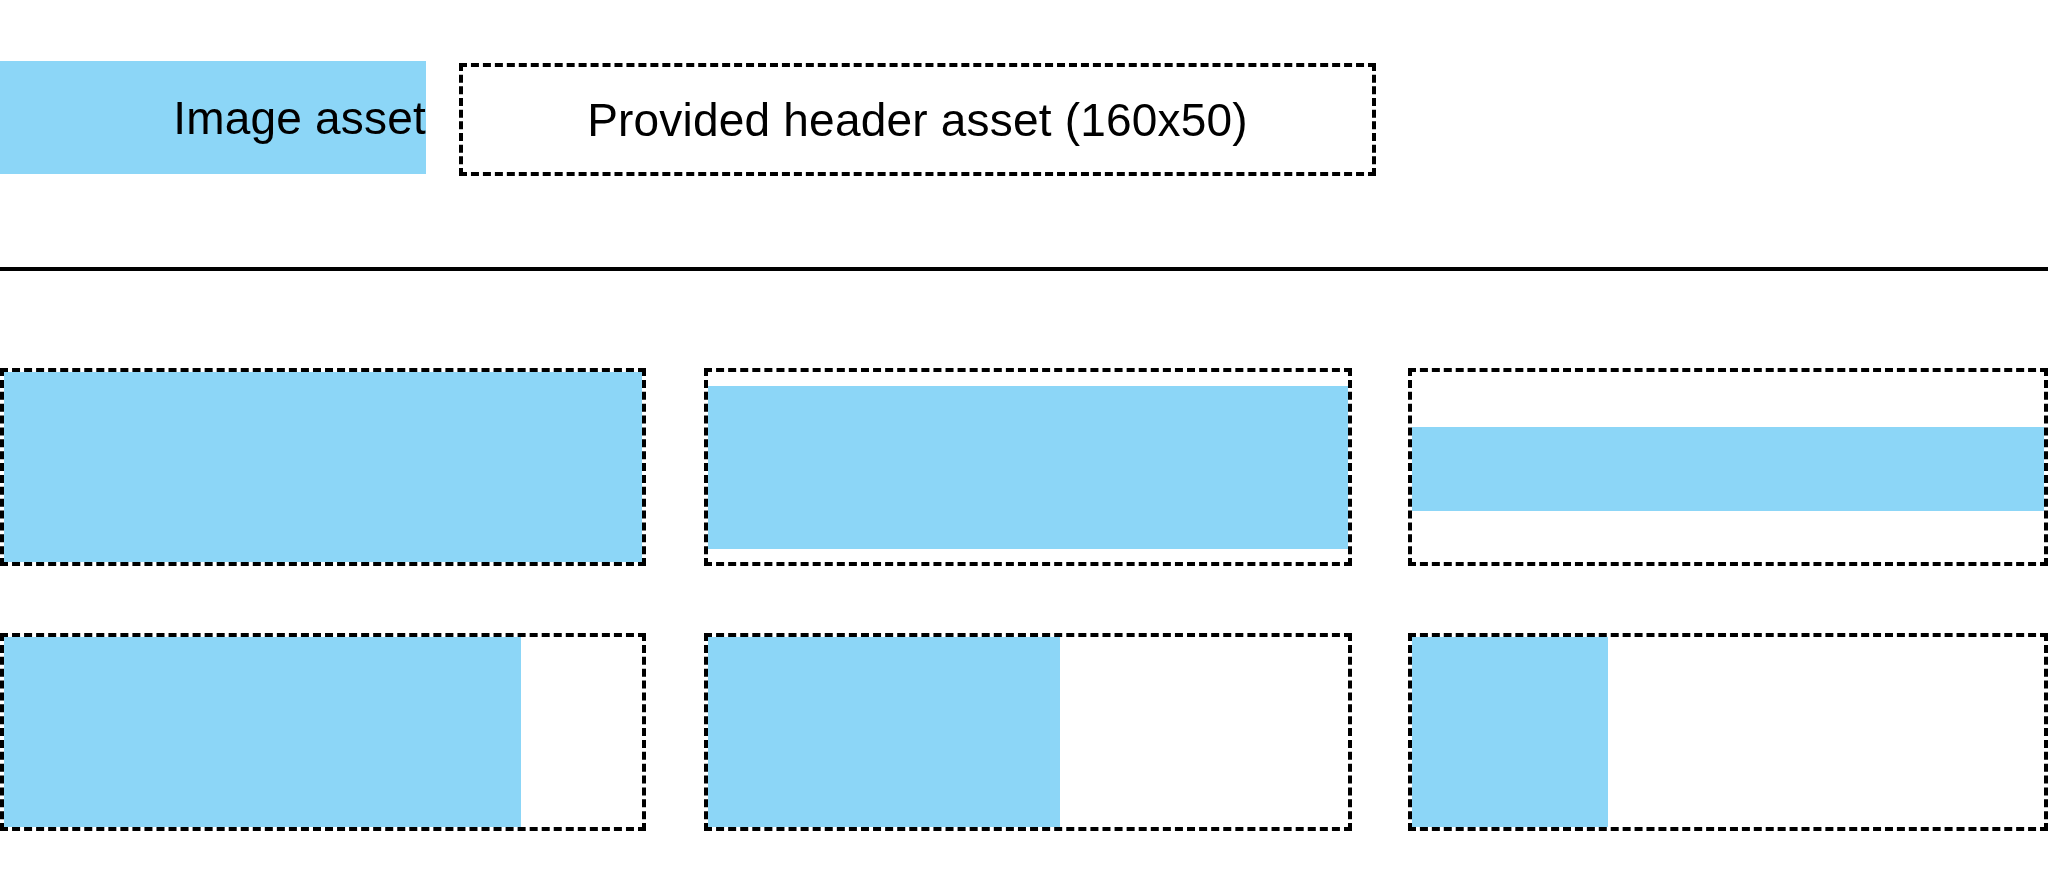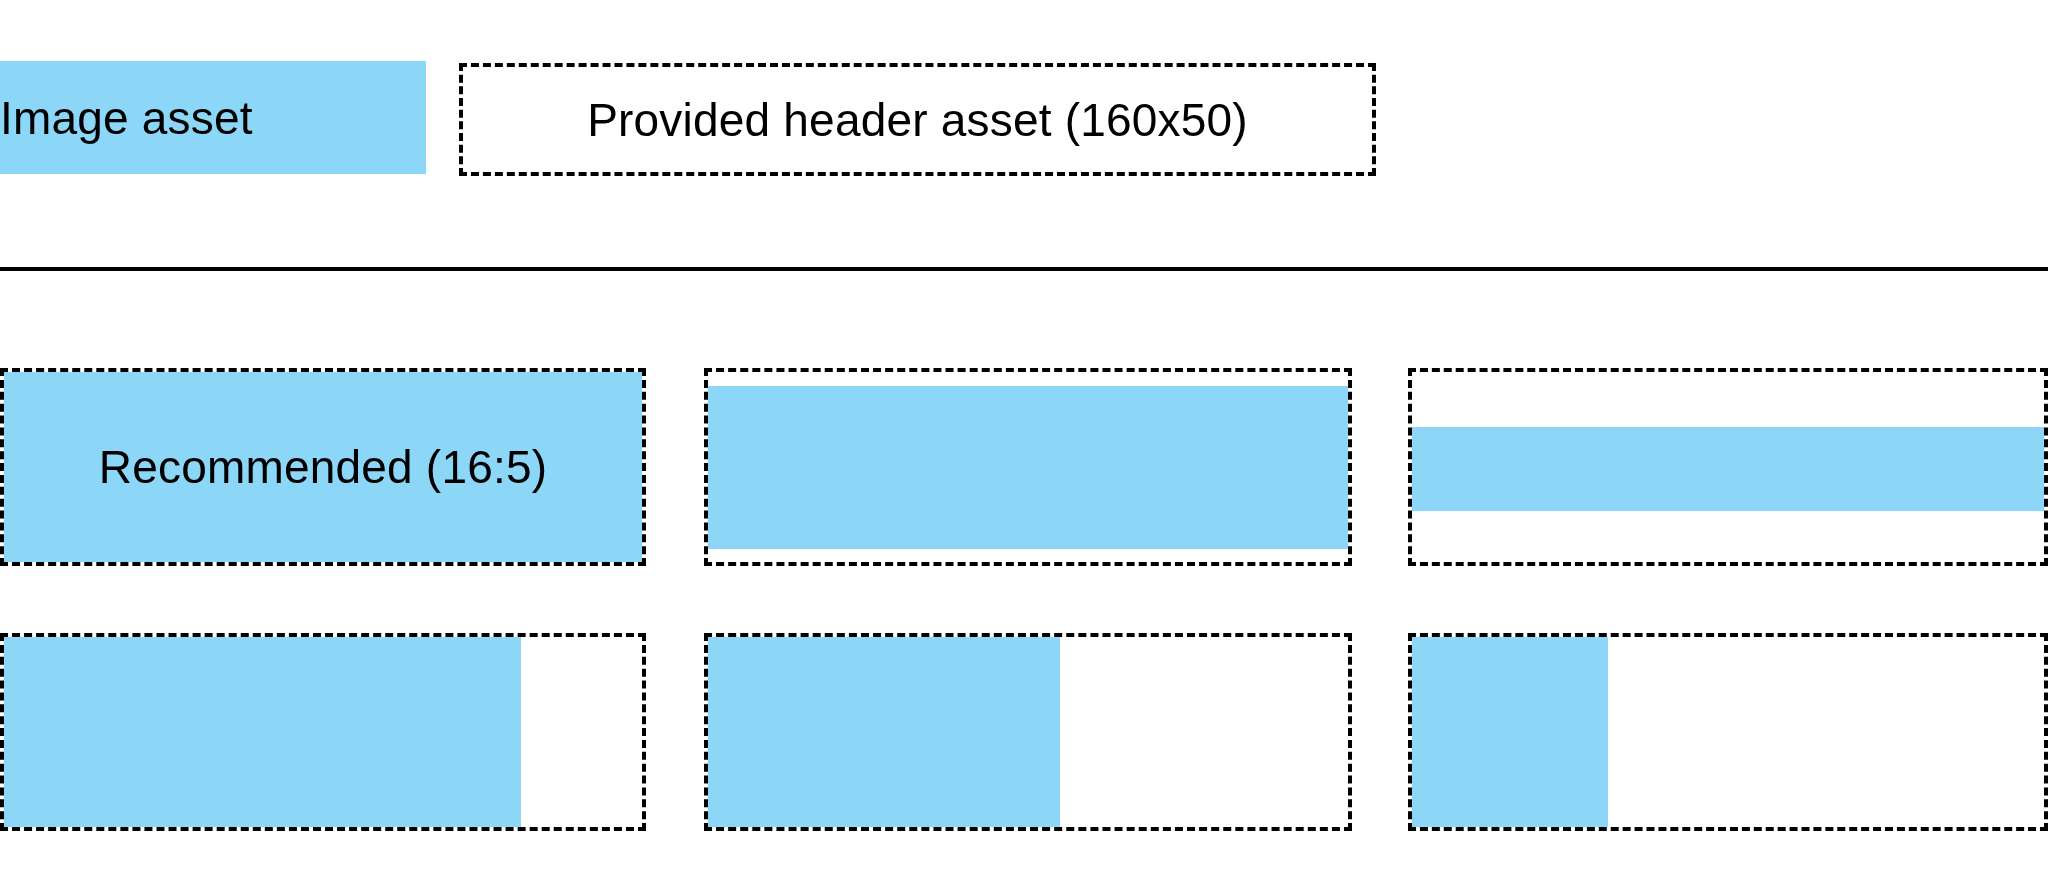--- a/index.html
+++ b/index.html
@@ -15,21 +15,21 @@
     font-family: "Liberation Sans", sans-serif;
     overflow: hidden;
     position: relative;
   }
   .abs { position: absolute; }
 
   
   .legend-swatch {
     left: 0; top: 61px; width: 426px; height: 113px;
     background: var(--asset-blue);
-    display: flex; align-items: center; justify-content: flex-start;
+    display: flex; align-items: center; justify-content: flex-end;
   }
   .legend-dashed {
     left: 459px; top: 63px; width: 917px; height: 113px;
     border: 4px dashed var(--line-black);
     display: flex; align-items: center; justify-content: center;
     background: var(--page-bg);
   }
   .label {
     font-size: 46px;
     line-height: 1;
@@ -71,21 +71,20 @@
 </div>
 
 <div class="abs legend-dashed">
   <span class="label">Provided header asset (160x50)</span>
 </div>
 
 <div class="abs divider"></div>
 
 <div class="abs fig r1 c1">
   <div class="fill" style="left:0;top:0;width:100%;height:100%"></div>
-  <span class="label">Recommended (16:5)</span>
 </div>
 
 <div class="abs fig r1 c2">
   <div class="fill" style="left:0;top:7.5%;width:100%;height:85.5%"></div>
 </div>
 
 <div class="abs fig r1 c3">
   <div class="fill" style="left:0;top:29%;width:100%;height:44%"></div>
 </div>
 

